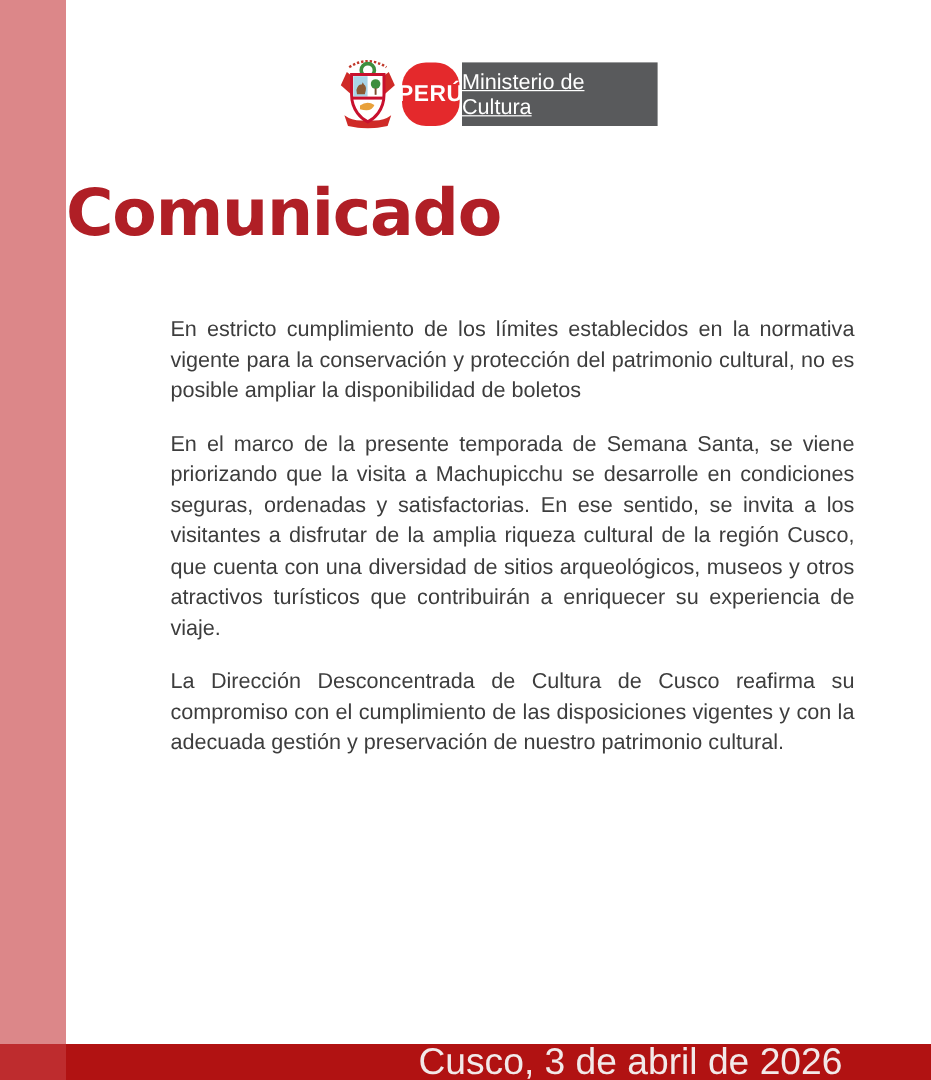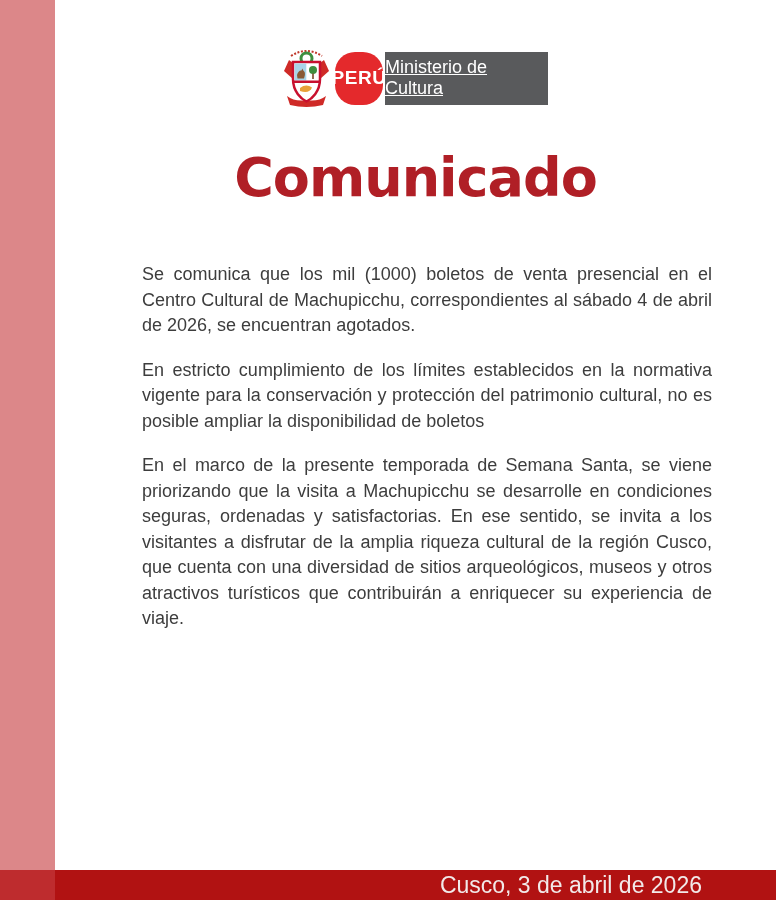--- a/index.html
+++ b/index.html
@@ -35,21 +35,20 @@
   }
   .ministry-box {
     width: 163px; height: 53px; background: #595a5c;
     color: #ffffff; display: flex; align-items: center; justify-content: center;
     font-size: 18px; font-weight: normal; text-decoration: underline;
   }
 
   
   .doc-title {
     position: absolute; top: 146px; left: 55px; width: 721px;
-    text-align: center;
     font-family: "DejaVu Sans", sans-serif;
     font-weight: bold; font-size: 54px; letter-spacing: -1px;
     color: #b01f26;
     z-index: 1;
   }
 
   
   .content {
     position: absolute; top: 262px; left: 142px; width: 570px;
     font-size: 18px; line-height: 25.5px;
@@ -63,21 +62,21 @@
   
   .footer-bar {
     position: absolute; left: 0; top: 870px;
     width: 776px; height: 30px;
     background: #b11212;
     display: flex; align-items: center; justify-content: flex-end;
     padding-right: 74px; box-sizing: border-box;
     z-index: 1;
   }
   .footer-date {
-    color: #f2e9e9; font-size: 23px; line-height: 30px; white-space: nowrap;
+    color: #f2e9e9; font-size: 31px; line-height: 30px; white-space: nowrap;
   }
 </style>
 </head>
 <body>
 
 <div class="sidebar"></div>
 
 <div class="logo-row">
   <span class="emblem">
     <svg width="47" height="62" viewBox="0 0 47 62" xmlns="http://www.w3.org/2000/svg">
@@ -108,20 +107,20 @@
     <span>PERÚ</span>
   </span>
   <span class="ministry-box">
     <span>Ministerio de Cultura</span>
   </span>
 </div>
 
 <div class="doc-title">Comunicado</div>
 
 <div class="content">
-  <p>Se comunica que los mil (1000) boletos de venta presencial en el Centro Cultural de Machupicchu, correspondientes al sábado 4 de abril de 2026, se encuentran agotados.</p>
   <p>En estricto cumplimiento de los límites establecidos en la normativa vigente para la conservación y protección del patrimonio cultural, no es posible ampliar la disponibilidad de boletos</p>
   <p>En el marco de la presente temporada de Semana Santa, se viene priorizando que la visita a Machupicchu se desarrolle en condiciones seguras, ordenadas y satisfactorias. En ese sentido, se invita a los visitantes a disfrutar de la amplia riqueza cultural de la región Cusco, que cuenta con una diversidad de sitios arqueológicos, museos y otros atractivos turísticos que contribuirán a enriquecer su experiencia de viaje.</p>
+  <p>La Dirección Desconcentrada de Cultura de Cusco reafirma su compromiso con el cumplimiento de las disposiciones vigentes y con la adecuada gestión y preservación de nuestro patrimonio cultural.</p>
 </div>
 
 <div class="footer-bar">
   <span class="footer-date">Cusco, 3 de abril de 2026</span>
 </div>
 
 </body></html>

